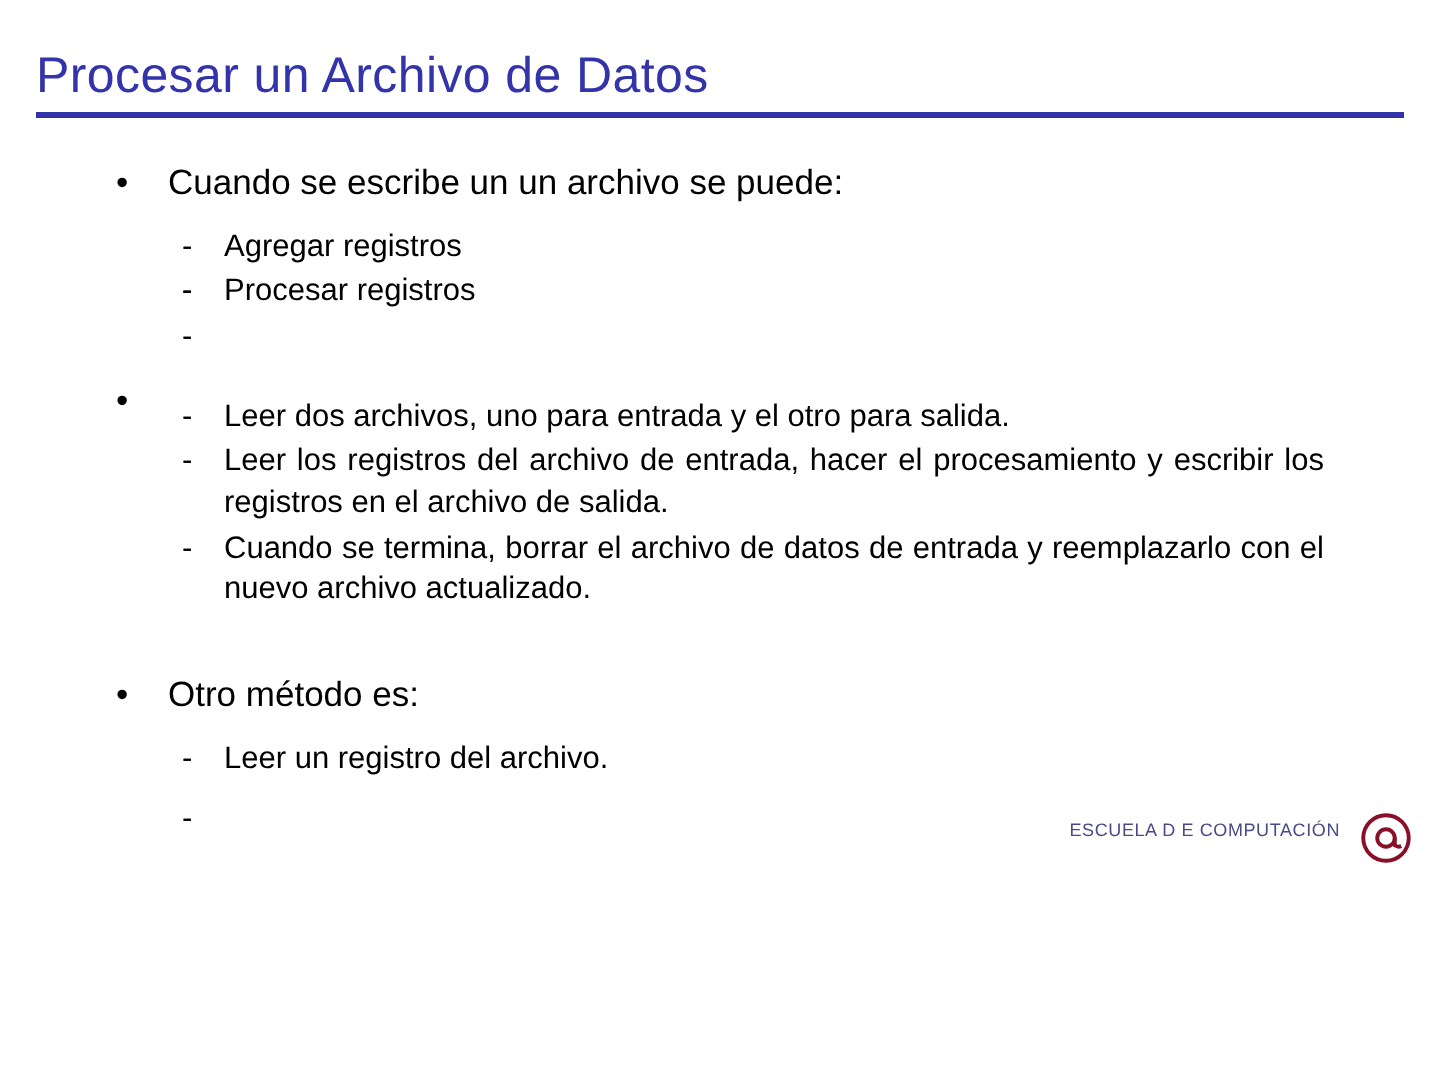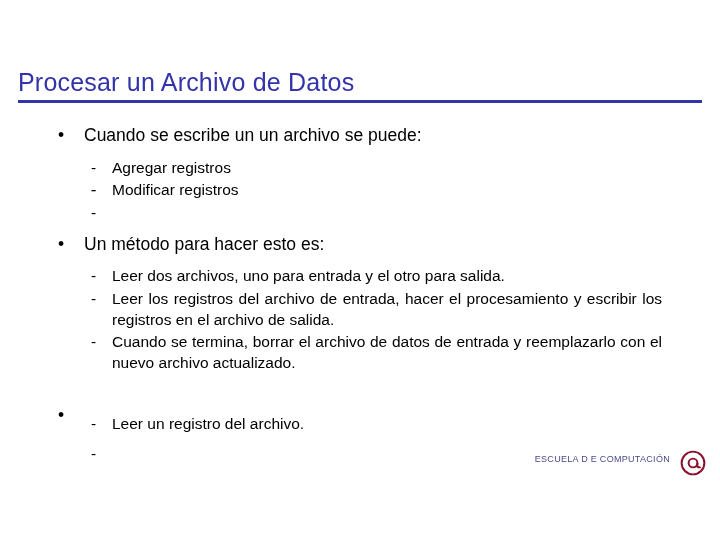--- a/index.html
+++ b/index.html
@@ -11,21 +11,20 @@
     height: 540px;
     background: #ffffff;
     font-family: "Liberation Sans", sans-serif;
     overflow: hidden;
   }
   .slide {
     position: relative;
     width: 720px;
     height: 452px;
     box-sizing: border-box;
-    margin-top: 44px;
   }
   .title {
     position: absolute;
     left: 18px;
     top: 24px;
     font-size: 25px;
     color: #3333aa;
     letter-spacing: 0.2px;
     white-space: nowrap;
   }
@@ -122,50 +121,50 @@
     <div class="group-gap-sm"></div>
     <div class="lvl2">
       <span class="dash">-</span>
       <span class="txt">Agregar registros</span>
     </div>
     <div class="lvl2">
       <span class="dash">-</span>
     </div>
     <div class="lvl2">
       <span class="dash">-</span>
-      <span class="txt">Modificar registros</span>
+      <span class="txt">Procesar registros</span>
     </div>
     <div class="lvl2">
       <span class="dash">-</span>
     </div>
 
     <div class="group-gap"></div>
 
     <div class="lvl1">
       <span class="bullet">•</span>
-      <span class="txt">Un método para hacer esto es:</span>
     </div>
     <div class="group-gap-sm"></div>
     <div class="lvl2">
       <span class="dash">-</span>
       <span class="txt">Leer dos archivos, uno para entrada y el otro para salida.</span>
     </div>
     <div class="lvl2 just">
       <span class="dash">-</span>
       <span class="txt">Leer los registros del archivo de entrada, hacer el procesamiento y escribir los registros en el archivo de salida.</span>
     </div>
     <div class="lvl2 just">
       <span class="dash">-</span>
       <span class="txt">Cuando se termina, borrar el archivo de datos de entrada y reemplazarlo con el nuevo archivo actualizado.</span>
     </div>
 
     <div class="group-gap"></div>
 
     <div class="lvl1">
       <span class="bullet">•</span>
+      <span class="txt">Otro método es:</span>
     </div>
     <div class="group-gap-sm"></div>
     <div class="lvl2">
       <span class="dash">-</span>
       <span class="txt">Leer un registro del archivo.</span>
     </div>
     <div class="group-gap-sm"></div>
     <div class="lvl2">
       <span class="dash">-</span>
     </div>

